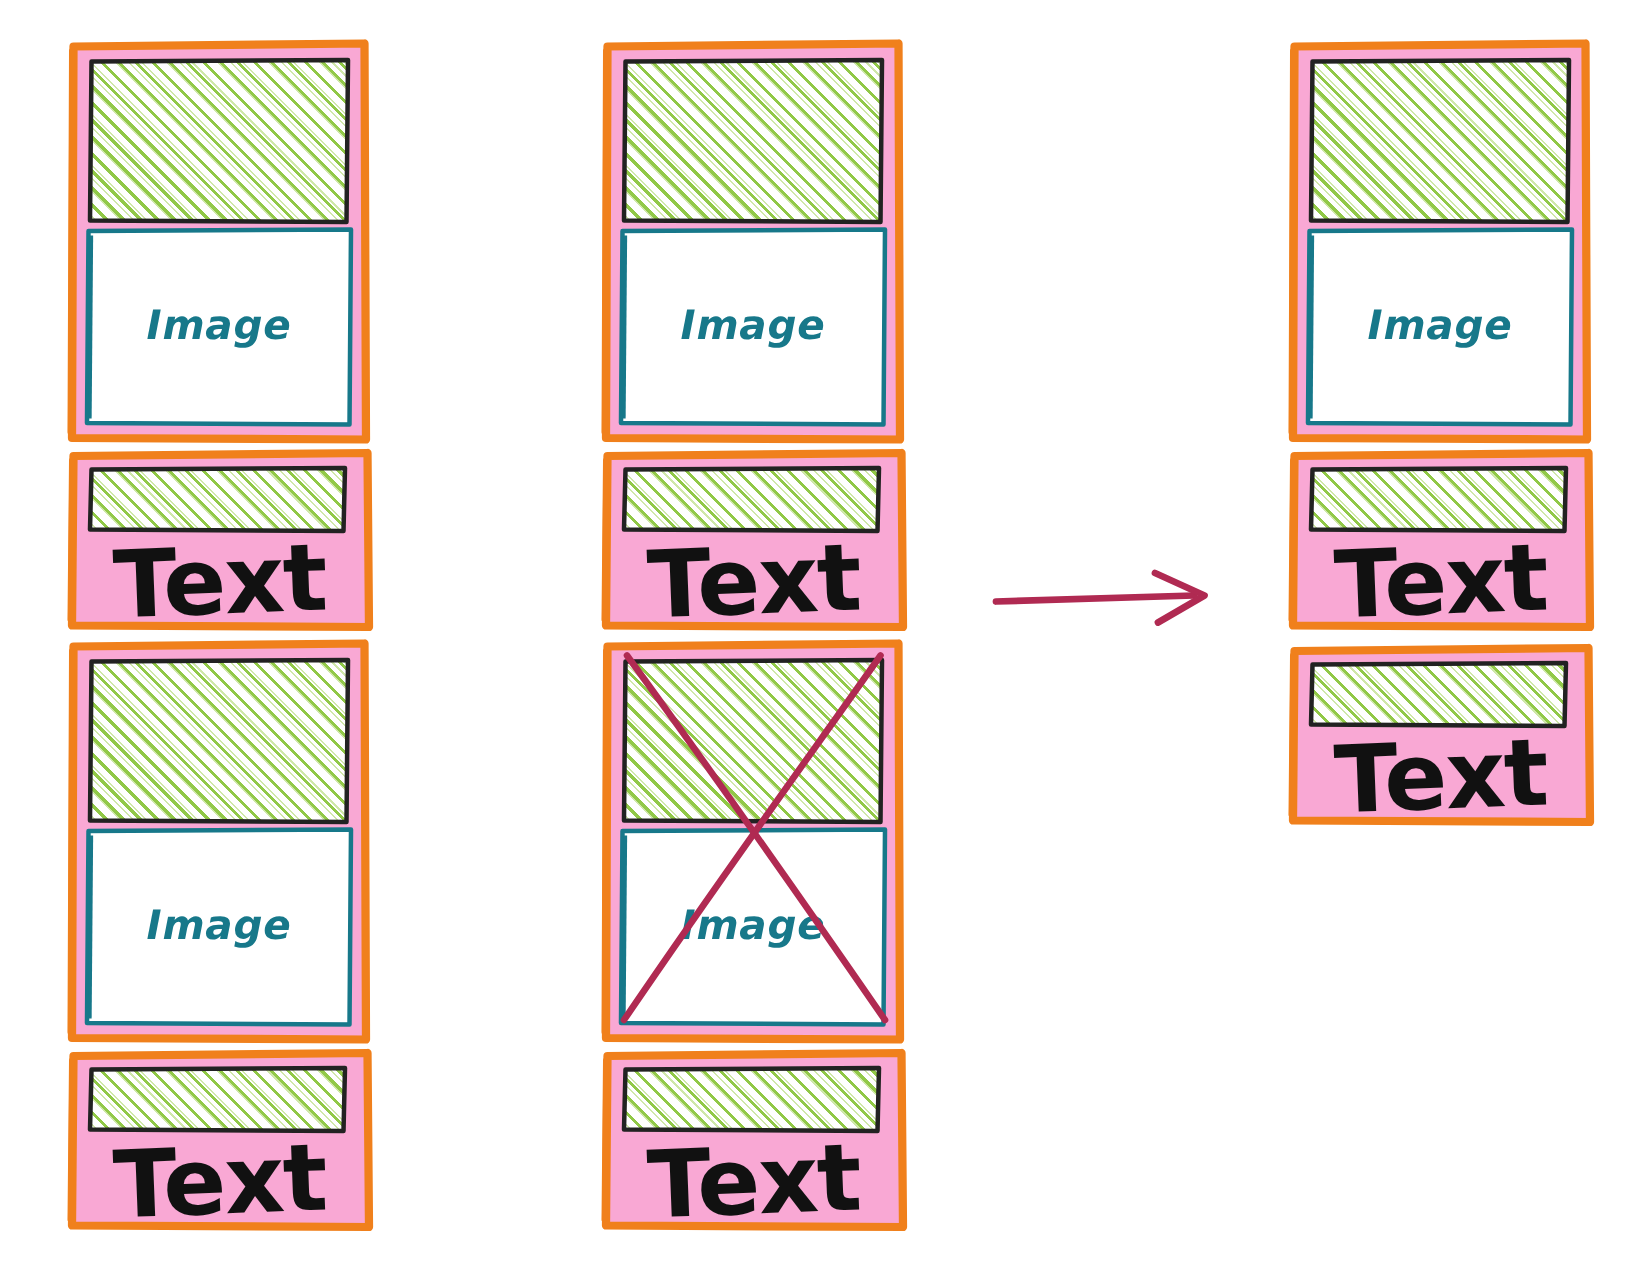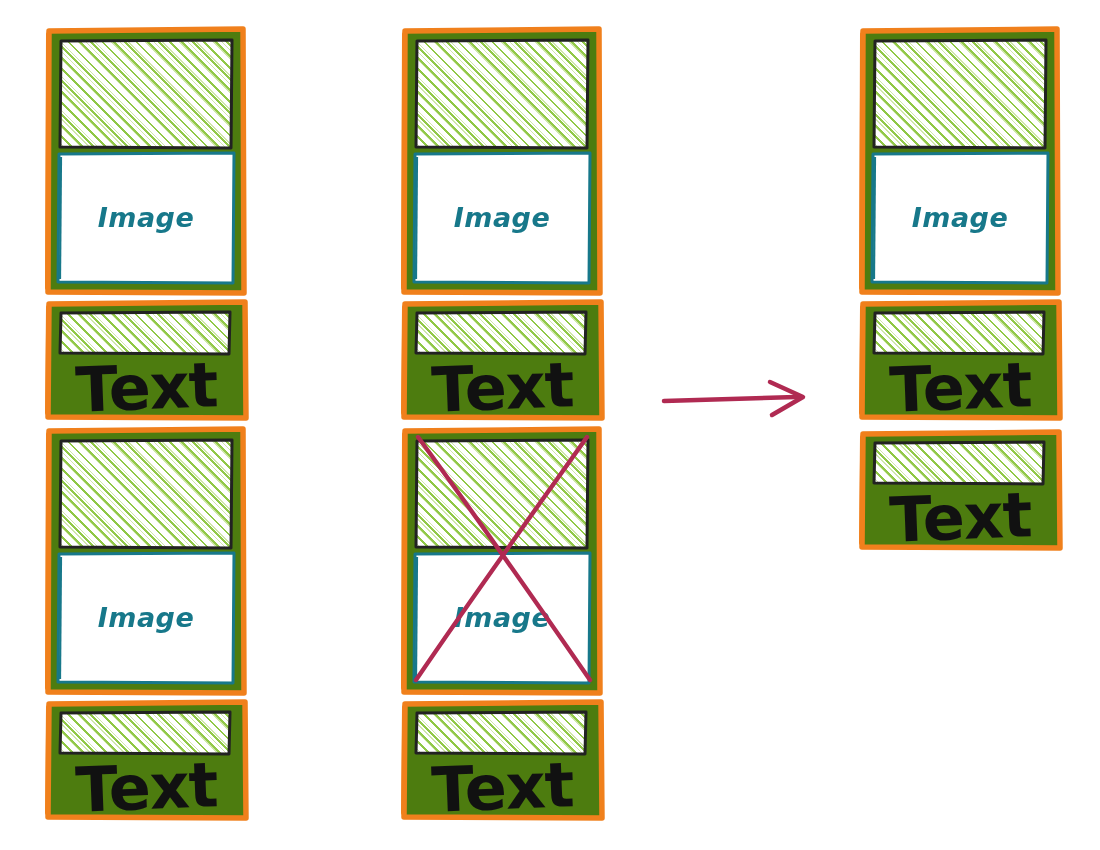--- a/index.html
+++ b/index.html
@@ -22,21 +22,21 @@
     height: 850px;
   }
 
   .column {
     position: absolute;
   }
 
   
   .card {
     position: absolute;
-    background: #4d7c0f;
+    background: #f9a8d4;
     box-sizing: border-box;
   }
   .card .frame-svg {
     position: absolute;
     left: -8px; top: -8px;
     width: calc(100% + 16px);
     height: calc(100% + 16px);
     overflow: visible;
     pointer-events: none;
   }

